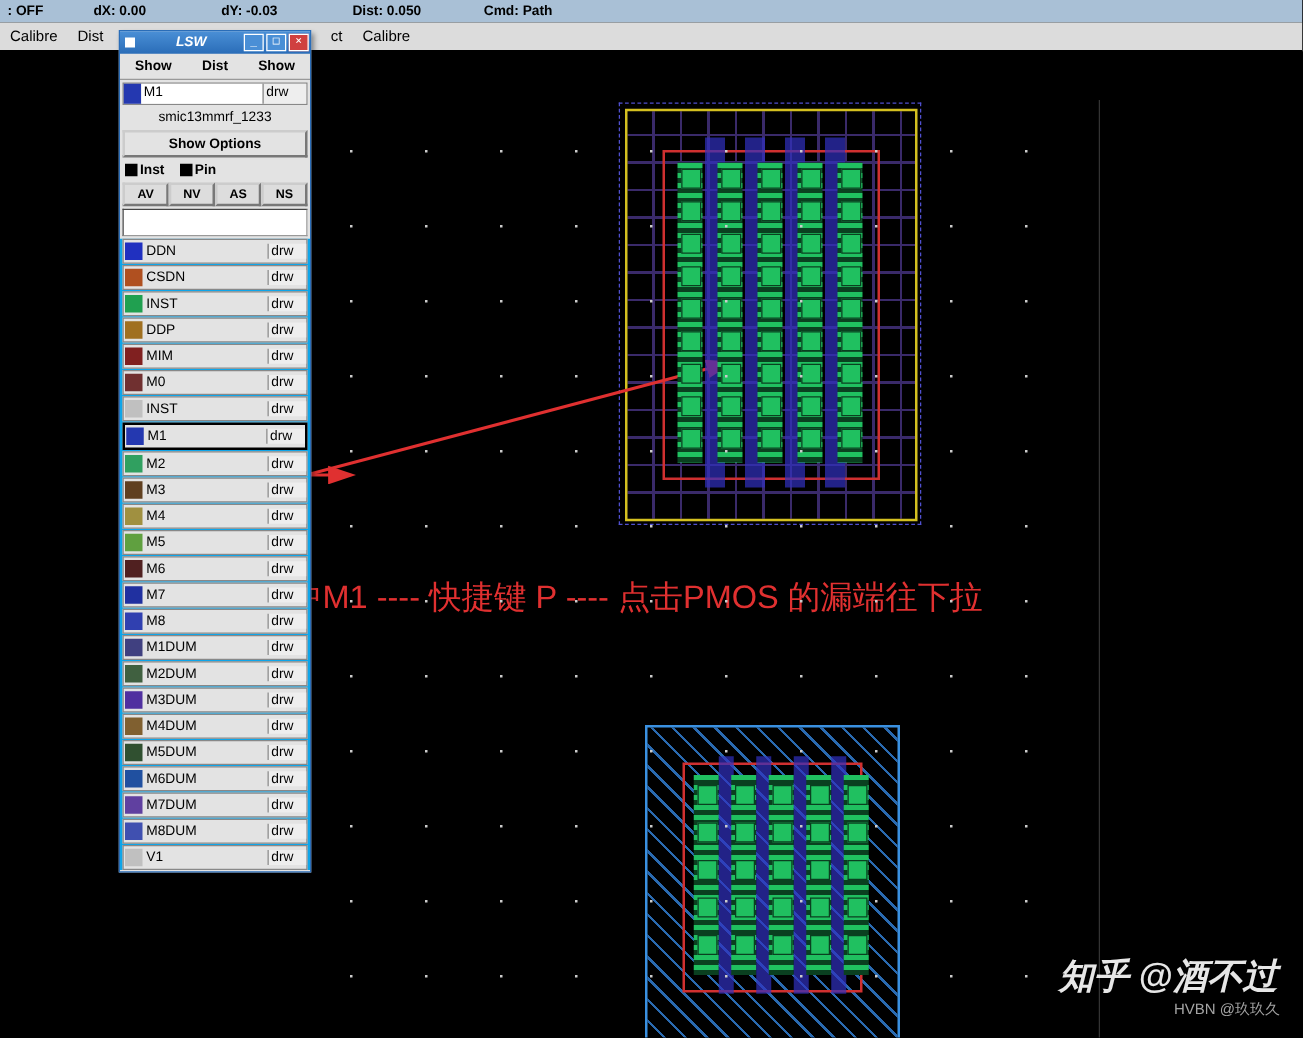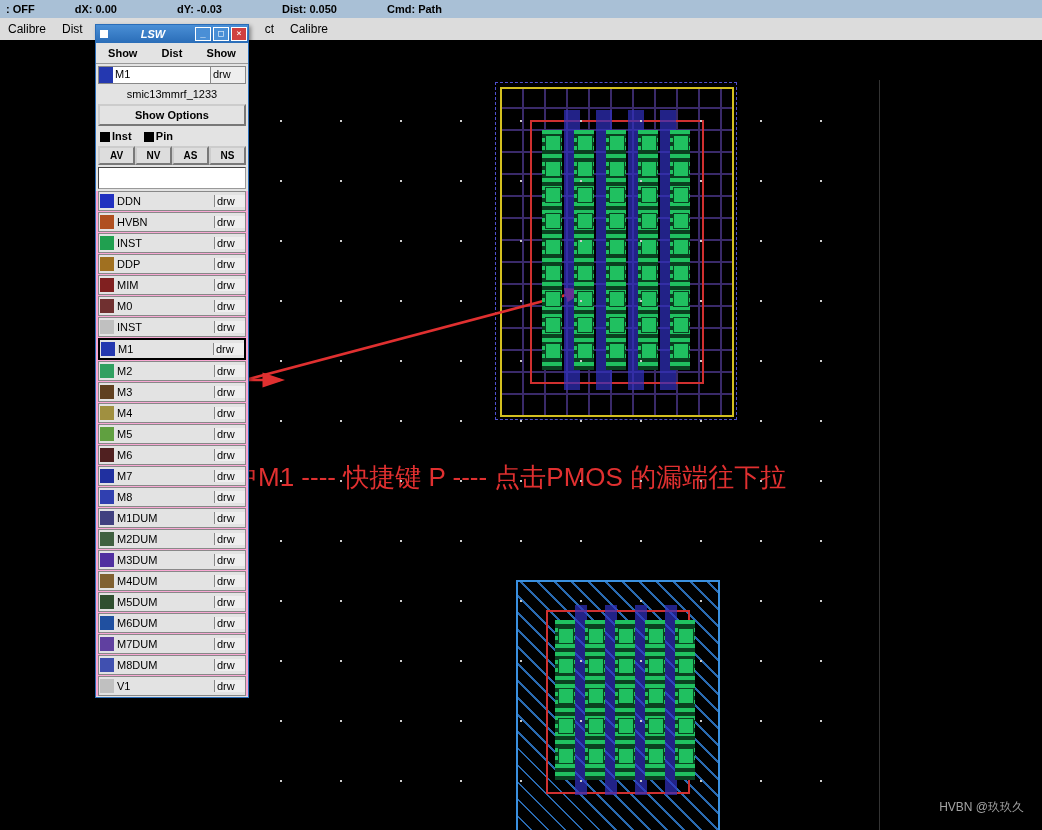--- a/index.html
+++ b/index.html
@@ -17,21 +17,21 @@
 .selrow .sw{width:14px;height:16px;background:#2438b0}
 .selrow .nm{flex:1;background:#fff;padding:1px 2px;font:11px sans-serif}
 .selrow .lbl{width:30px;background:#eee;border-left:1px solid #888;padding:1px 2px;font:11px sans-serif}
 .lib{text-align:center;font:11px sans-serif;padding:2px}
 .showbtn{margin:2px;padding:3px;text-align:center;border:2px outset #ccc;font:bold 11px sans-serif}
 .chkrow{padding:2px 4px;font:bold 11px sans-serif}
 .chkrow .cb{display:inline-block;width:10px;height:10px;background:#000;margin-right:2px;vertical-align:middle}
 .btnrow{display:flex;margin:2px}
 .btnrow button{flex:1;font:bold 10px sans-serif;padding:2px 0;border:2px outset #ccc;background:#ddd}
 .filter{margin:2px;height:20px;background:#fff;border:1px inset #999}
-.layerlist{position:relative;background:#f9a8d4}
+.layerlist{position:relative;background:#0ea5e9}
 .layer{display:flex;margin:1px 2px;border:1px solid #888;height:18px;align-items:center;background:#e3e3e3}
 .layer.sel{border:2px solid #000}
 .layer .sw{width:14px;height:14px;margin:0 1px}
 .layer .nm{flex:1;padding:0 2px;font:11px sans-serif}
 .layer .lbl{width:26px;padding:0 2px;font:11px sans-serif;border-left:1px solid #888;background:#eee}
 .canvas{position:absolute;left:0;top:40px;right:0;bottom:0;background:#000}
 .grid-dot{position:absolute;width:2px;height:2px;background:#ccc}
 .device{position:absolute;border:2px solid}
 .pmos{border-color:#d4c020;left:500px;top:47px;width:230px;height:326px;background:repeating-linear-gradient(0deg,transparent 0,transparent 20px,#3a2a6a 20px,#3a2a6a 22px),repeating-linear-gradient(90deg,transparent 0,transparent 20px,#3a2a6a 20px,#3a2a6a 22px)}
 .pmos-dash{position:absolute;left:495px;top:42px;width:240px;height:336px;border:1px dashed #5050d0}
@@ -82,20 +82,21 @@
   </svg>
   <svg class="arrow" style="left:230px;top:330px;width:60px;height:20px">
     <defs>
         <marker id="ah2" markerWidth="10" markerHeight="10" refX="2" refY="3" orient="auto">
           <path d="M9,0 L0,3 L9,6 Z" fill="#e03030"></path>
         </marker>
       </defs>
     <line x1="50" y1="10" x2="8" y2="10" stroke="#e03030" stroke-width="2.5" marker-start="url(#ah2)"></line>
   </svg>
   <div class="annot" style="left:180px;top:420px">先选中M1 ----  快捷键 P ---- 点击PMOS 的漏端往下拉</div>
+  <div class="wm1">知乎 @酒不过</div>
   <div class="wm2">HVBN @玖玖久</div>
 <div class="col" style="left: 542px; top: 90px; height: 240px;"></div>
     <div class="gate" style="left: 564px; top: 70px; height: 280px;"></div>
     <div class="via" style="left: 545px; top: 95px;"></div>
     <div class="via" style="left: 545px; top: 121px;"></div>
     <div class="via" style="left: 545px; top: 147px;"></div>
     <div class="via" style="left: 545px; top: 173px;"></div>
     <div class="via" style="left: 545px; top: 199px;"></div>
     <div class="via" style="left: 545px; top: 225px;"></div>
     <div class="via" style="left: 545px; top: 251px;"></div>
@@ -333,21 +334,21 @@
   </div>
   <div class="filter"></div>
   <div class="layerlist" id="layerlist">
       <div class="layer">
         <span class="sw" style="background:#2030c0"></span>
         <span class="nm">DDN</span>
         <span class="lbl">drw</span>
       </div>
       <div class="layer">
         <span class="sw" style="background:#b05020"></span>
-        <span class="nm">HVBN</span>
+        <span class="nm">CSDN</span>
         <span class="lbl">drw</span>
       </div>
       <div class="layer">
         <span class="sw" style="background:#20a050"></span>
         <span class="nm">INST</span>
         <span class="lbl">drw</span>
       </div>
       <div class="layer">
         <span class="sw" style="background:#a07020"></span>
         <span class="nm">DDP</span>

